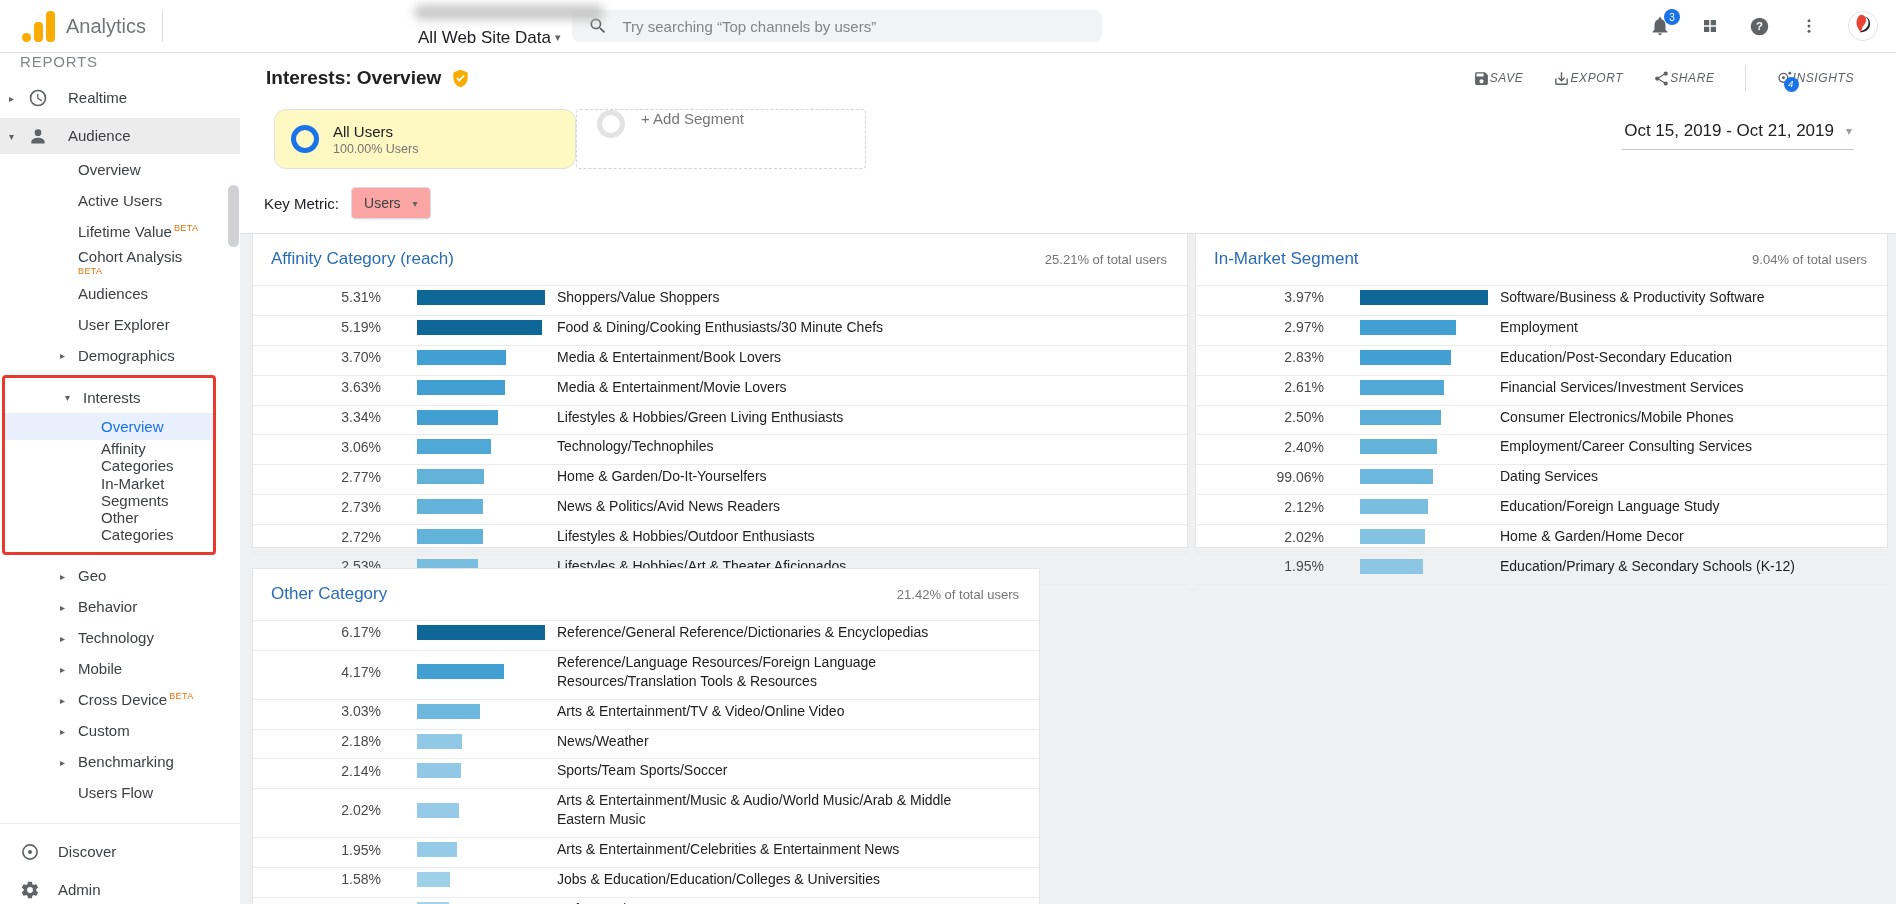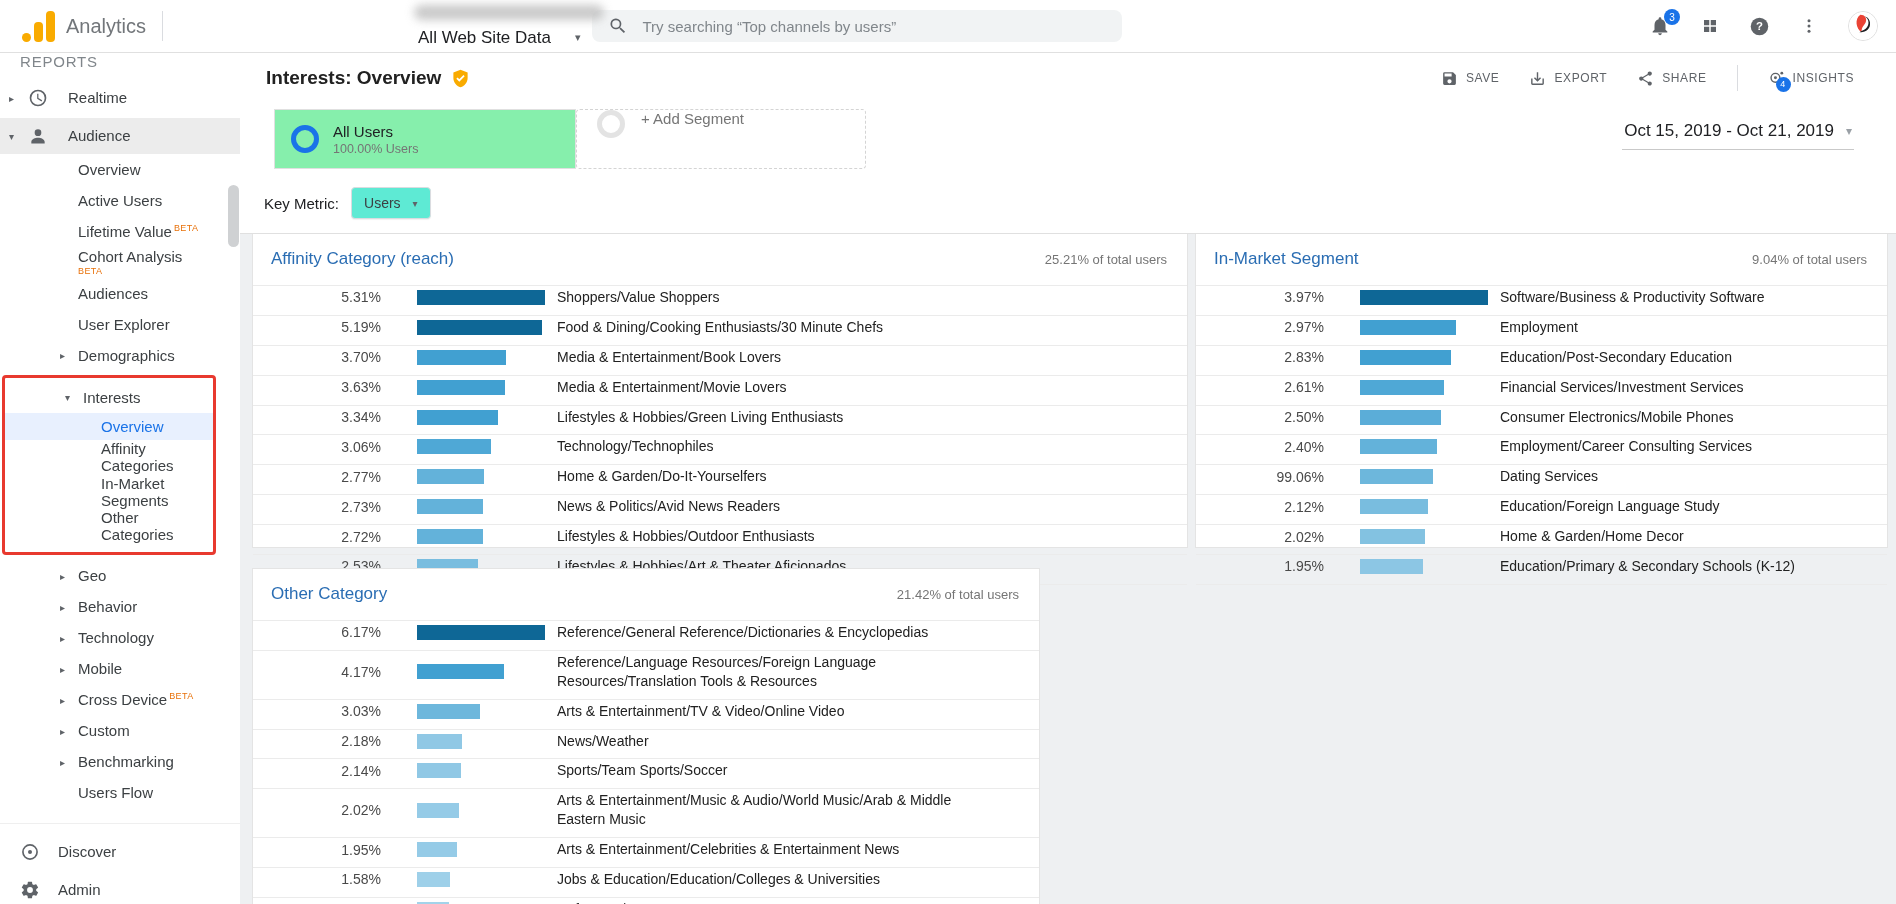--- a/index.html
+++ b/index.html
@@ -11,21 +11,21 @@
     display:flex; align-items:center; position:relative; z-index:5; }
   .brand { display:flex; align-items:center; padding-left:22px; gap:10px; cursor:pointer; }
   .ga-logo { width:34px; height:32px; position:relative; }
   .ga-logo .dot { position:absolute; left:0; bottom:0; width:9px; height:9px; border-radius:50%; background:#f9ab00; }
   .ga-logo .bar1 { position:absolute; left:12px; bottom:0; width:9px; height:20px; border-radius:4px; background:#f9ab00; }
   .ga-logo .bar2 { position:absolute; left:24px; bottom:0; width:9px; height:31px; border-radius:4px; background:#f9ab00; }
   .brand-text { font-size:20px; color:#72767a; }
   .tb-divider { width:1px; height:30px; background:#dadce0; margin-left:16px; }
   .property { margin-left:255px; position:relative; display:flex; flex-direction:column; justify-content:flex-end; height:53px; padding-bottom:5px; cursor:pointer; }
   .blur-redaction { position:absolute; top:5px; left:-4px; width:190px; height:15px; background:#bfbfbf; border-radius:8px; filter:blur(5px); opacity:.85; }
-  .prop-line { display:flex; align-items:center; gap:24px; font-size:17px; color:#202124; white-space:nowrap; }
+  .prop-line { display:flex; align-items:center; gap:4px; font-size:17px; color:#202124; white-space:nowrap; }
   .caret { font-size:11px; color:#5f6368; }
   .searchbar { margin-left:12px; width:530px; height:32px; background:#f1f3f4; border-radius:8px;
     display:flex; align-items:center; padding:0 16px; gap:14px; cursor:text; }
   .searchbar svg { width:20px; height:20px; fill:#5f6368; flex-shrink:0; }
   .search-ph { font-size:15px; color:#80868b; white-space:nowrap; }
   .top-icons { margin-left:auto; display:flex; align-items:center; gap:30px; padding-right:18px; }
   .tico { position:relative; cursor:pointer; display:flex; align-items:center; }
   .tico svg { fill:#5f6368; }
   .badge { position:absolute; top:-6px; right:-9px; min-width:16px; height:16px; border-radius:8px;
     background:#1a73e8; color:#fff; font-size:10px; display:flex; align-items:center; justify-content:center; padding:0 3px; }
@@ -59,45 +59,45 @@
   .sb-footer .sb-item { min-height:36px; padding-left:20px; gap:18px; font-size:15px; }
   .sb-thumb { position:absolute; right:1px; top:132px; width:11px; height:62px; border-radius:6px; background:#cfd1d3; }
 
   
   .main { flex:1; display:flex; flex-direction:column; background:#eef0f2; overflow:hidden; }
   .main-header { background:#fff; }
   .title-row { height:50px; display:flex; align-items:center; padding:0 42px 0 26px; }
   .page-title { font-size:19px; font-weight:bold; color:#212121; }
   .shield { margin-left:10px; display:flex; }
   .actions { margin-left:auto; display:flex; align-items:center; gap:30px; }
-  .act-btn { display:flex; align-items:center; gap:8px; background:none; border:none; cursor:pointer;
-    font-family:inherit; font-size:12px; letter-spacing:.6px; color:#5f6368; }
+  .act-btn { display:flex; align-items:center; gap:0; background:none; border:none; cursor:pointer;
+    font-family:inherit; font-size:12px; letter-spacing:.6px; color:#5f6368;font-style:italic; }
   .act-btn svg { width:17px; height:17px; fill:#5f6368; }
   .vdiv { width:1px; height:26px; background:#dadce0; }
   .ins-ico { position:relative; display:flex; }
   .ins-badge { position:absolute; bottom:-5px; right:-6px; width:15px; height:15px; border-radius:50%;
     background:#1a73e8; color:#fff; font-size:9px; display:flex; align-items:center; justify-content:center; }
 
   .segment-row { display:flex; align-items:flex-start; padding:6px 40px 0 34px; position:relative; height:76px; }
-  .seg-card { width:302px; height:60px; border:1px solid #e0e0e0; border-radius:0; background:#86efac;
+  .seg-card { width:302px; height:60px; border:1px solid #e0e0e0; border-radius:12px; background:#fef9c3;
     display:flex; align-items:center; padding:0 16px; gap:14px; cursor:pointer; }
   .ring { width:28px; height:28px; border-radius:50%; border:5px solid #1a73e8; flex-shrink:0; }
   .seg-title { font-size:15px; color:#202124; }
   .seg-sub { font-size:12.5px; color:#757575; margin-top:2px; }
   .add-card { margin-left:0; width:290px; height:60px; border:1px dashed #d4d4d4; border-radius:4px;
     display:flex; padding:0 20px; gap:16px; cursor:pointer; background:#fff; }
   .ring-gray { width:28px; height:28px; border-radius:50%; border:5px solid #e3e3e3; flex-shrink:0; }
   .add-label { font-size:15px; color:#757575; }
   .date-range { position:absolute; right:42px; top:16px; display:flex; align-items:center; gap:12px;
     font-size:17px; color:#202124; border-bottom:1px solid #c9c9c9; padding:2px 2px 8px; cursor:pointer; }
   .date-range .caret { font-size:12px; color:#9aa0a6; }
 
   .keymetric-row { display:flex; align-items:center; gap:12px; padding:8px 0 14px 24px; font-size:15px; color:#202124; }
   .km-dd { display:flex; align-items:center; gap:12px; border:1px solid #dadce0; border-radius:4px;
-    background:#5eead4; box-shadow:0 1px 1px rgba(0,0,0,.06); padding:7px 12px; font-size:14px; color:#3c4043; cursor:pointer; }
+    background:#fca5a5; box-shadow:0 1px 1px rgba(0,0,0,.06); padding:7px 12px; font-size:14px; color:#3c4043; cursor:pointer; }
   .km-dd .caret { font-size:10px; }
 
   
   .panels { flex:1; border-top:1px solid #e0e0e0; padding:0 8px 0 12px; overflow:hidden; }
   .panel-row { display:flex; }
   .panel { background:#fff; border:1px solid #e4e4e4; border-top:none; }
   .panel-a { width:936px; height:314px; }
   .panel-b { flex:1; margin-left:7px; height:314px; }
   .panel-row2 { margin-top:20px; }
   .panel-c { width:788px; border-top:1px solid #e4e4e4; padding-bottom:4px; }

